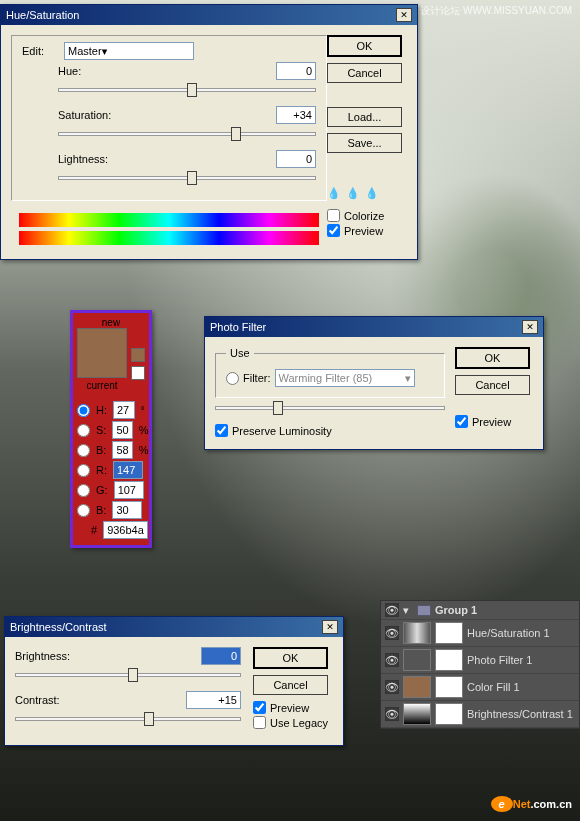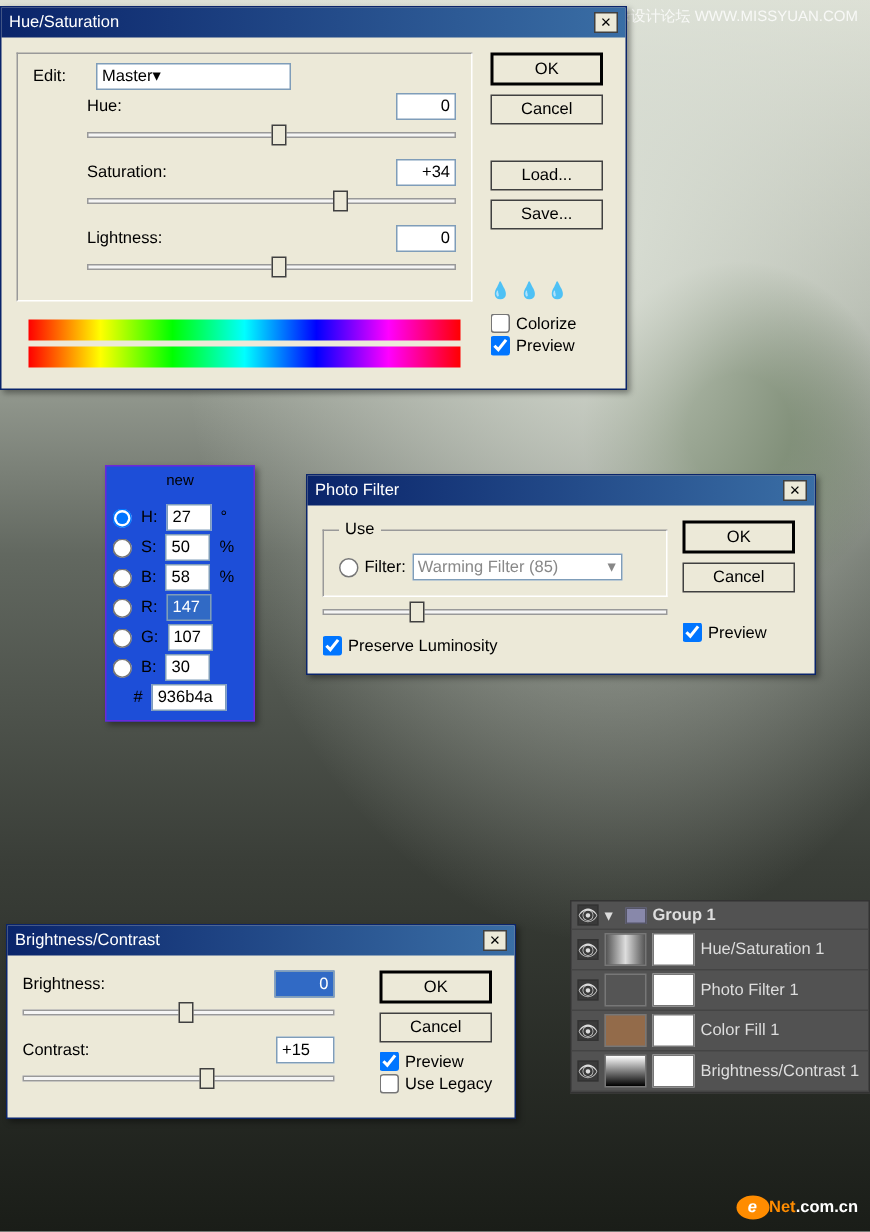--- a/index.html
+++ b/index.html
@@ -37,21 +37,21 @@
 <body>
 
 <div class="bg"></div>
 <div class="watermark">思缘设计论坛 WWW.MISSYUAN.COM</div>
 
 <div class="dialog" style="left:0;top:4px;width:418px">
   <div class="titlebar">
     <span>Hue/Saturation</span>
     <div class="closebtn">✕</div>
   </div>
-  <div class="dbody" style="display:flex;gap:12px">
+  <div class="dbody" style="display:flex;gap:0">
     <div style="flex:1">
       <fieldset>
         <div class="row">
             <span style="width:36px">Edit:</span>
           <span class="field" style="width:130px;display:flex;justify-content:flex-start">
               <span>Master</span>
               <span>▾</span>
             </span>
           </div>
         <div style="padding-left:36px">
@@ -100,22 +100,32 @@
           <span>Colorize</span>
         </label>
       <label class="cb">
           <input type="checkbox" checked="" style="">
           <span>Preview</span>
         </label>
     </div>
   </div>
 </div>
 
-<div class="dialog" style="left:70px;top:310px;width:100px;border:1px solid #6d28d9;padding:4px;background:#1d4ed8">
+<div class="dialog" style="left:70px;top:310px;width:82px;border:3px solid #6d28d9;padding:4px;background:#b91c1c">
   <div style="text-align:center;font-size:10px">new</div>
+  <div style="display:flex;align-items:flex-start;gap:4px">
+    <div>
+      <div class="colorpick" style="background:#936b4a"></div>
+      <div style="text-align:center;font-size:10px;margin-top:2px">current</div>
+    </div>
+    <div style="display:flex;flex-direction:column;gap:4px;margin-top:20px">
+      <div style="width:14px;height:14px;background:#936b4a;border:1px solid #666"></div>
+      <div style="width:14px;height:14px;background:#fff;border:1px solid #666"></div>
+    </div>
+  </div>
   <div style="margin-top:10px">
     <div class="row">
         <input type="radio" checked="" style="">
         <span>H:</span>
         <span class="field" style="width:30px">27</span>
         <span>°</span>
       </div>
     <div class="row">
         <input type="radio" style="">
         <span>S:</span>
@@ -186,32 +196,32 @@
         </label>
     </div>
   </div>
 </div>
 
 <div class="dialog" style="left:4px;top:616px;width:340px">
   <div class="titlebar">
     <span>Brightness/Contrast</span>
     <div class="closebtn">✕</div>
   </div>
-  <div class="dbody" style="display:flex;gap:30px">
+  <div class="dbody" style="display:flex;gap:12px">
     <div style="flex:1">
       <div class="row" style="justify-content:space-between">
           <span>Brightness:</span>
           <span class="field" style="width:40px;background:#316ac5;color:#fff;text-align:right">0</span>
         </div>
       <div class="slider-track">
           <div class="slider-thumb" style="left:50%"></div>
         </div>
       <div class="row" style="justify-content:space-between">
           <span>Contrast:</span>
-          <span class="field" style="width:39px;">+15</span>
+          <span class="field" style="width:55px;text-align:right">+15</span>
         </div>
       <div class="slider-track">
           <div class="slider-thumb" style="left:57%"></div>
         </div>
     </div>
     <div style="width:80px">
       <div class="btn" style="border:2px solid #000">OK</div>
       <div class="btn">Cancel</div>
       <label class="cb">
           <input type="checkbox" checked="" style="">

